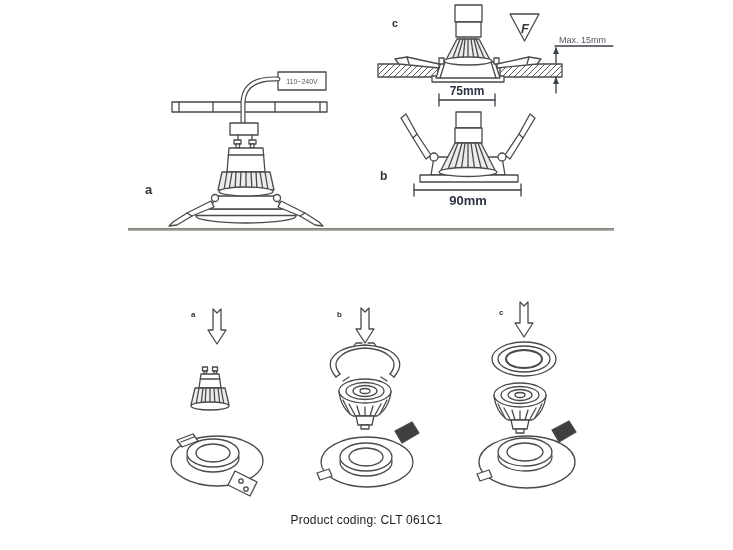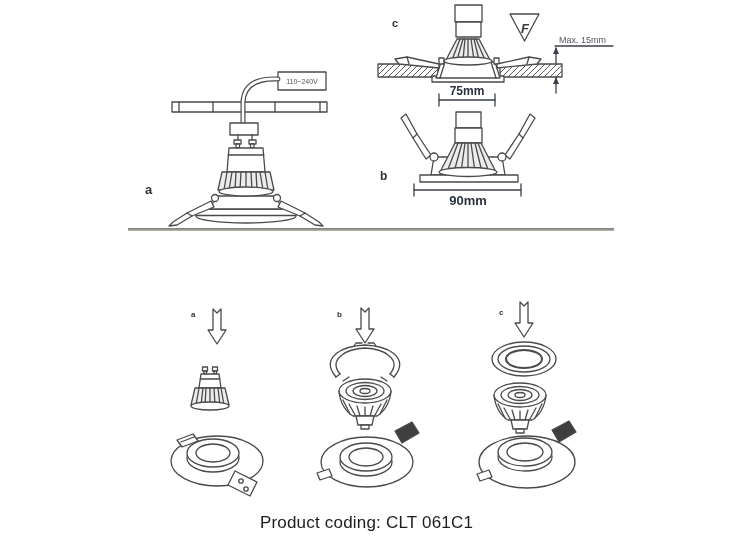--- a/index.html
+++ b/index.html
@@ -8,21 +8,21 @@
     font-family:"Liberation Sans", sans-serif; overflow:hidden;
   }
   .abs { position:absolute; }
   svg text { font-family:"Liberation Sans", sans-serif; }
   .divider {
     position:absolute; left:128px; top:228px; width:486px; height:3px;
     background:linear-gradient(#76766f,#bcbcb4);
   }
   .caption {
     position:absolute; left:0; top:513px; width:733px; text-align:center;
-    font-size:17px; color:#1c1c1c; letter-spacing:0.2px;
+    font-size:12px; color:#1c1c1c; letter-spacing:0.2px;
   }
 </style>
 </head>
 <body>
 
 <div class="canvas">
 
   <svg class="abs" style="left:125px;top:52px" width="230" height="180" viewBox="0 0 230 180">
     <g stroke="#4a4a4a" fill="none" stroke-width="1.3" stroke-linejoin="round" stroke-linecap="round">
       <g>

